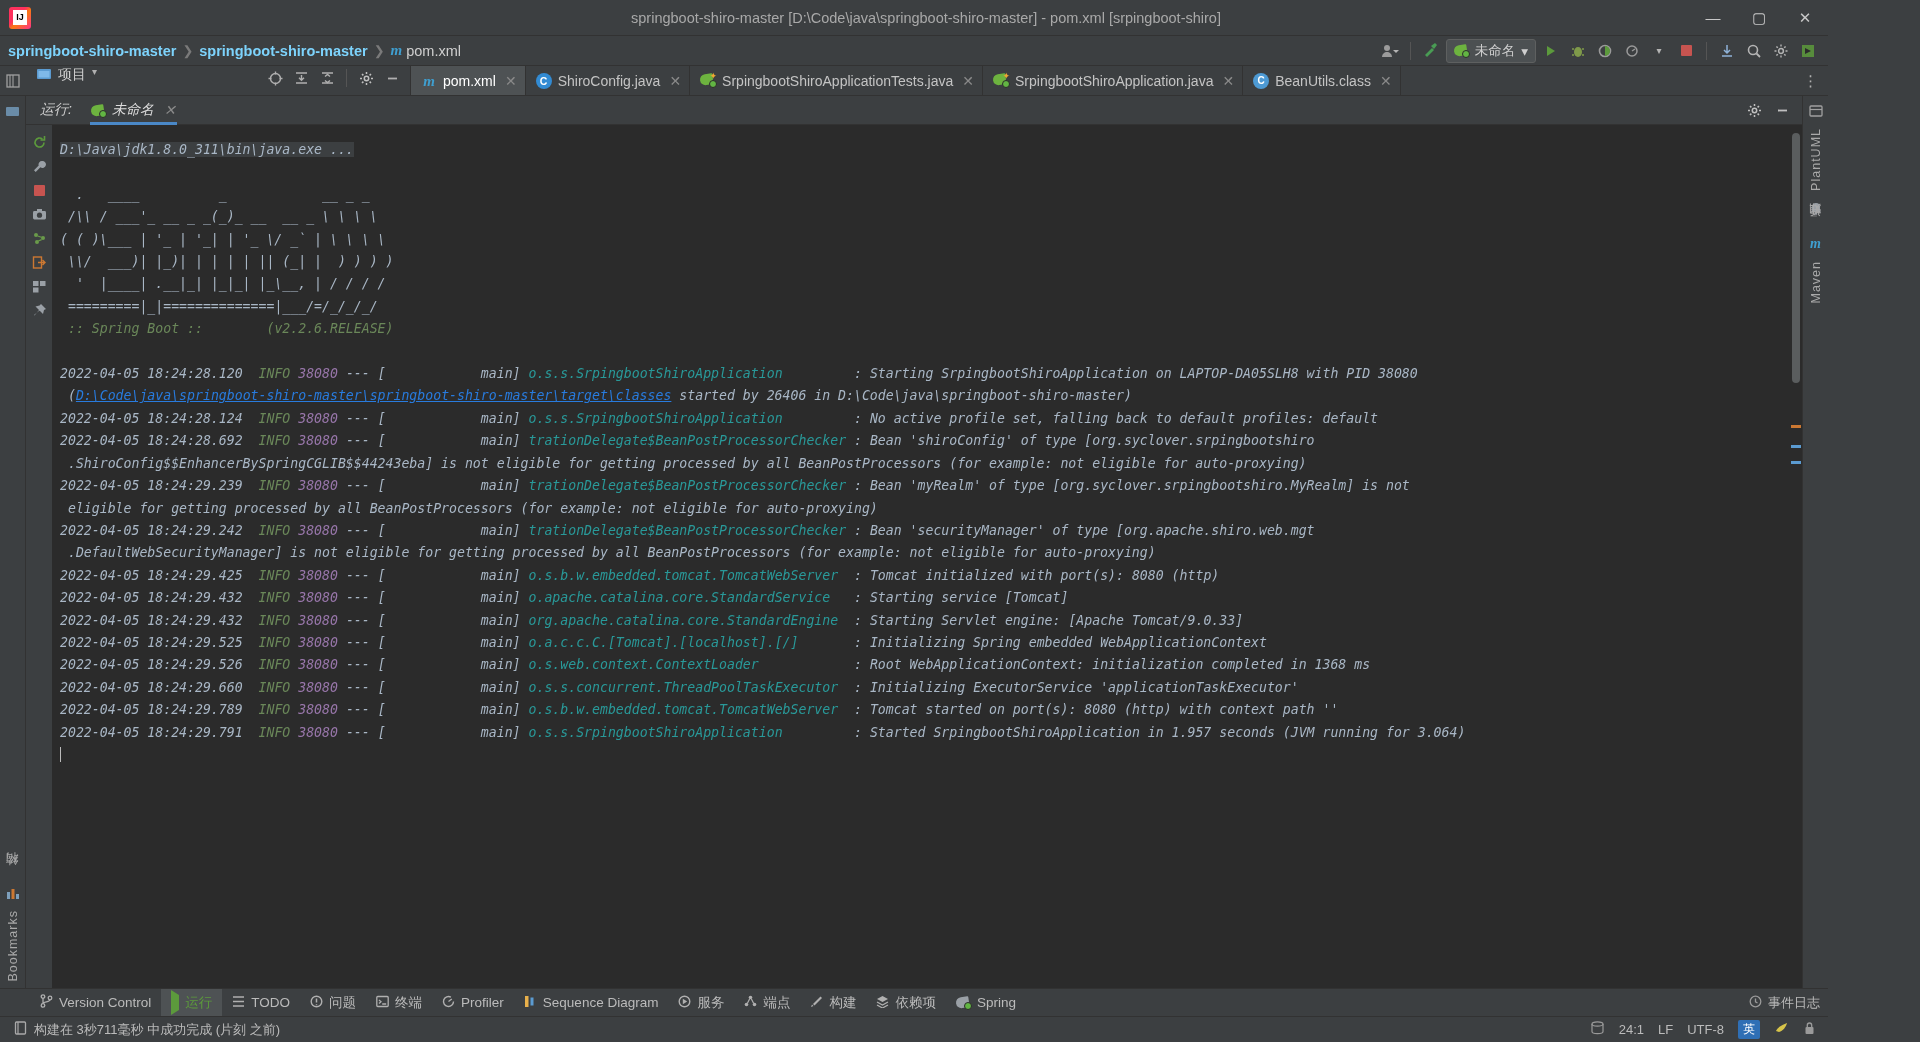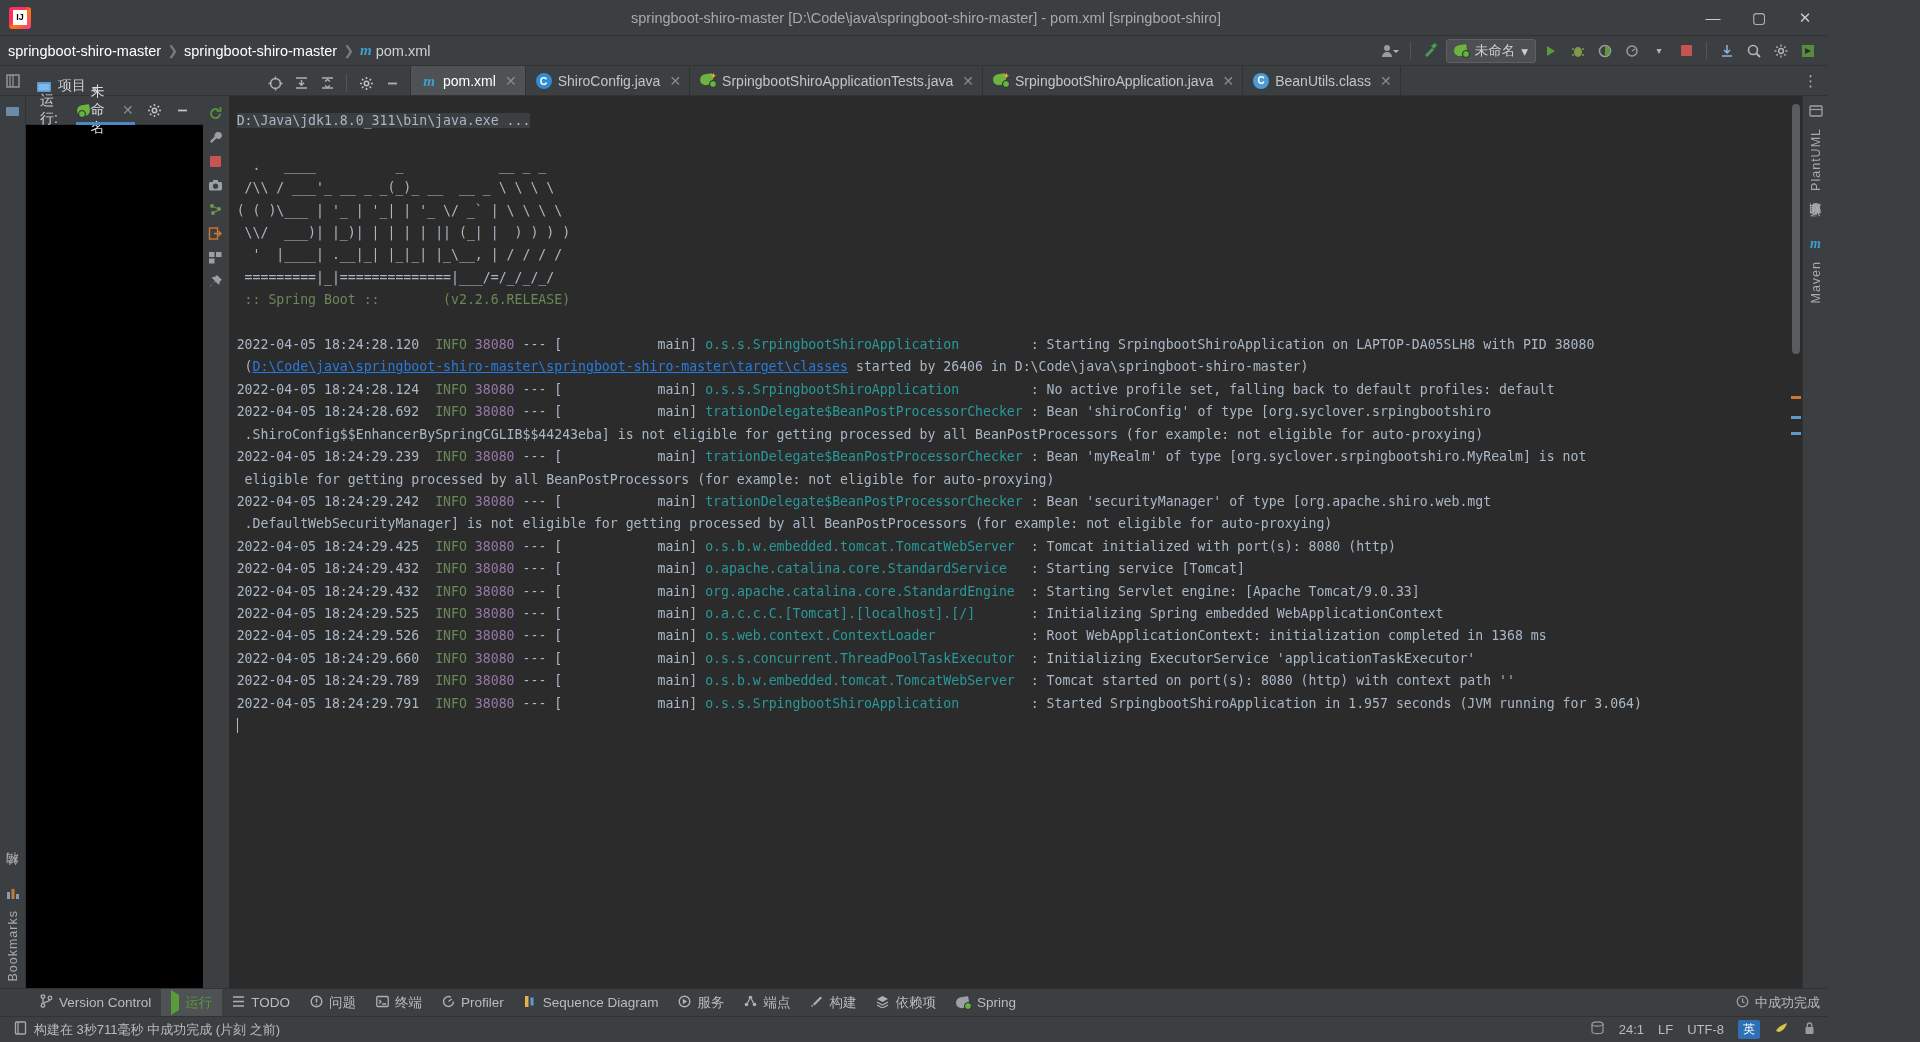--- a/index.html
+++ b/index.html
@@ -41,21 +41,21 @@
   .win-btn { width:46px; height:36px; display:flex; align-items:center; justify-content:center;
              color:#c8c8c8; font-size:15px; }
 
   
   .navbar {
     height: 30px; flex:0 0 30px; display:flex; align-items:center;
     background:#3c3f41; padding-left: 8px; border-bottom:1px solid #323232;
   }
   .crumb { display:flex; align-items:center; font-size:14.5px; color:#cfcfcf; }
   .crumb-sep { color:#7a7a7a; margin:0 6px; font-size:13px; }
-  .crumb b { font-weight:normal; color:#ffffff; }
+  .crumb b { font-weight:bold; color:#7dd3fc; }
   .mvn-m { color:#3f9fd0; font-weight:bold; font-style:italic; font-size:15px; margin-right:4px;
            font-family:"Liberation Serif", serif; }
   .nav-right { margin-left:auto; display:flex; align-items:center; gap:3px; padding-right:8px; }
   .tb-btn { width:24px; height:24px; display:flex; align-items:center; justify-content:center;
             border-radius:3px; color:#b4b4b4; font-size:13px; }
   .runcfg {
     display:flex; align-items:center; gap:6px; height:24px; padding:0 7px;
     background:#4c5052; border:1px solid #5e6060; border-radius:3px; font-size:13.5px; color:#cfcfcf;
   }
   .vsep { width:1px; height:18px; background:#555; margin:0 5px; }
@@ -77,21 +77,21 @@
   
   .tabrow {
     height: 30px; flex:0 0 30px; display:flex; align-items:stretch;
     background:#3c3f41; border-bottom:1px solid #323232;
   }
   .proj-side {
     width: 26px; flex:0 0 26px; display:flex; align-items:center; justify-content:center;
     background:#3c3f41; color:#a0a0a0;
   }
   .proj-head {
-    width: 385px; flex:0 0 385px; display:flex; align-items:flex-end; gap:6px;
+    width: 385px; flex:0 0 385px; display:flex; align-items:flex-start; gap:6px;
     padding-left:10px; border-right:1px solid #323232;
   }
   .proj-label { font-size:14px; color:#cfcfcf; }
   .proj-ctrls { margin-left:auto; display:flex; align-items:center; gap:2px; padding-right:6px; }
   .tabs { display:flex; align-items:stretch; flex:1; overflow:hidden; }
   .tab {
     display:flex; align-items:center; gap:6px; padding:0 8px 0 10px;
     font-size:14px; color:#c4c4c4; border-right:1px solid #323232; white-space:nowrap;
     position:relative;
   }
@@ -123,21 +123,21 @@
     width:26px; flex:0 0 26px; background:#3c3f41; display:flex; flex-direction:column;
     align-items:center; border-right:1px solid #323232; padding-top:4px;
   }
   .vtext {
     writing-mode: vertical-rl; text-orientation: mixed; transform: rotate(180deg);
     font-size:12.5px; color:#a9a9a9; padding:6px 0; letter-spacing:1px; white-space:nowrap;
   }
   .strip-spacer { flex:1; }
 
   
-  .runwin { flex:1; display:flex; flex-direction:row; min-width:0; background:#000000; }
+  .runwin { flex:1; display:flex; flex-direction:column; min-width:0; background:#737373;font-style:italic; }
   .run-header {
     height:29px; flex:0 0 29px; display:flex; align-items:center; gap:0;
     background:#3c3f41; border-bottom:1px solid #323232;
   }
   .run-label { font-size:14px; color:#cfcfcf; padding:0 10px 0 14px; }
   .run-tab {
     display:flex; align-items:center; gap:6px; padding:0 9px; height:29px;
     font-size:14px; color:#dcdcdc; position:relative;
   }
   .run-tab .underline {
@@ -666,21 +666,21 @@
       <span>Spring</span>
     </div>
 
     <div class="bb-right">
       <span>
         <svg width="13" height="13" viewBox="0 0 13 13">
             <circle cx="6.5" cy="6.5" r="5.3" fill="none" stroke="#9a9a9a" stroke-width="1.3"></circle>
             <path d="M6.5 3.5v3.3l2 1.2" stroke="#9a9a9a" stroke-width="1.3" fill="none"></path>
           </svg>
       </span>
-      <span class="sb-item">中成功完成</span>
+      <span class="sb-item">事件日志</span>
     </div>
   </div>
 
   <div class="statusbar">
     <span style="margin-right:7px">
       <svg width="13" height="14" viewBox="0 0 13 14">
           <rect x="1.5" y="1" width="10" height="12" rx="1" fill="none" stroke="#a9a9a9" stroke-width="1.3"></rect>
           <path d="M4 1v12" stroke="#a9a9a9" stroke-width="1.2"></path>
         </svg>
     </span>

